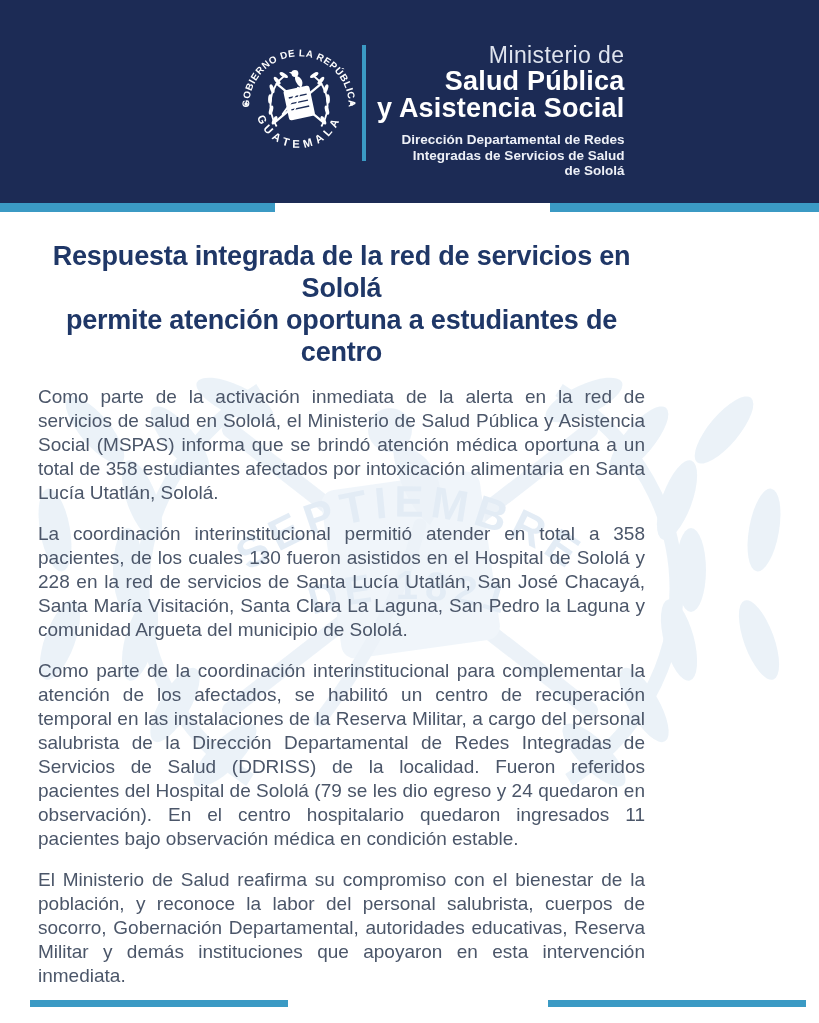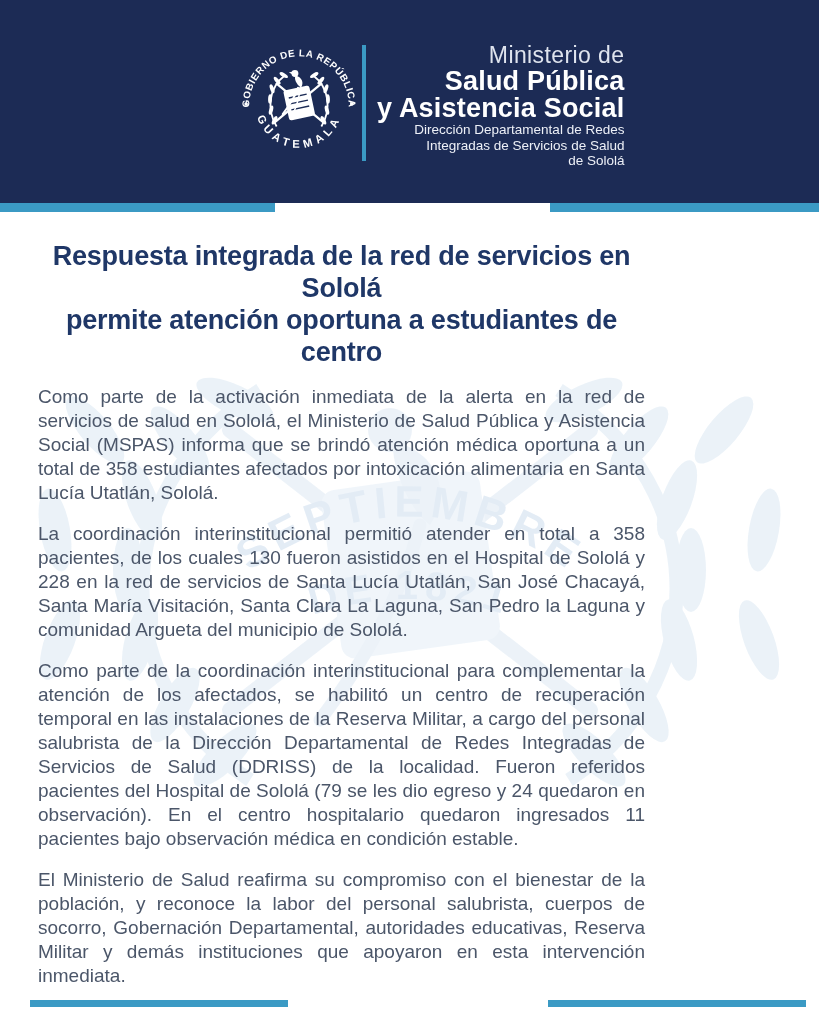--- a/index.html
+++ b/index.html
@@ -13,21 +13,21 @@
   
   .header{
     position:absolute;left:0;top:0;width:819px;height:203px;
     background:#1c2b55;
   }
   .seal{position:absolute;left:238px;top:41px;width:122px;height:122px;}
   .brand-divider{position:absolute;left:362px;top:45px;width:4px;height:116px;background:#3b9ac4;}
   .brand{position:absolute;left:377px;top:42px;color:#ffffff;text-align:right;}
   .brand-line1{font-size:23px;font-weight:400;color:#dfe4ee;letter-spacing:.4px;line-height:26px;}
   .brand-line2,.brand-line3{font-size:27px;font-weight:700;color:#ffffff;letter-spacing:.2px;line-height:27px;}
-  .brand-dept{margin-top:0;font-size:13.5px;line-height:15.5px;color:#edf0f7;font-weight:400;}
+  .brand-dept{margin-top:10px;font-size:13.5px;line-height:15.5px;color:#edf0f7;font-weight:700;}
   
   .bar{position:absolute;background:#3b9ac4;}
   .bar-top-left{left:0;top:203px;width:275px;height:9px;}
   .bar-top-right{left:550px;top:203px;width:269px;height:9px;}
   .bar-bottom-left{left:30px;top:1000px;width:258px;height:7px;}
   .bar-bottom-right{left:548px;top:1000px;width:258px;height:7px;}
   
   .watermark{position:absolute;left:0;top:310px;width:819px;height:540px;opacity:.55;pointer-events:none;}
   
   .content{position:absolute;left:0;top:212px;width:683px;padding:0;z-index:2;}

